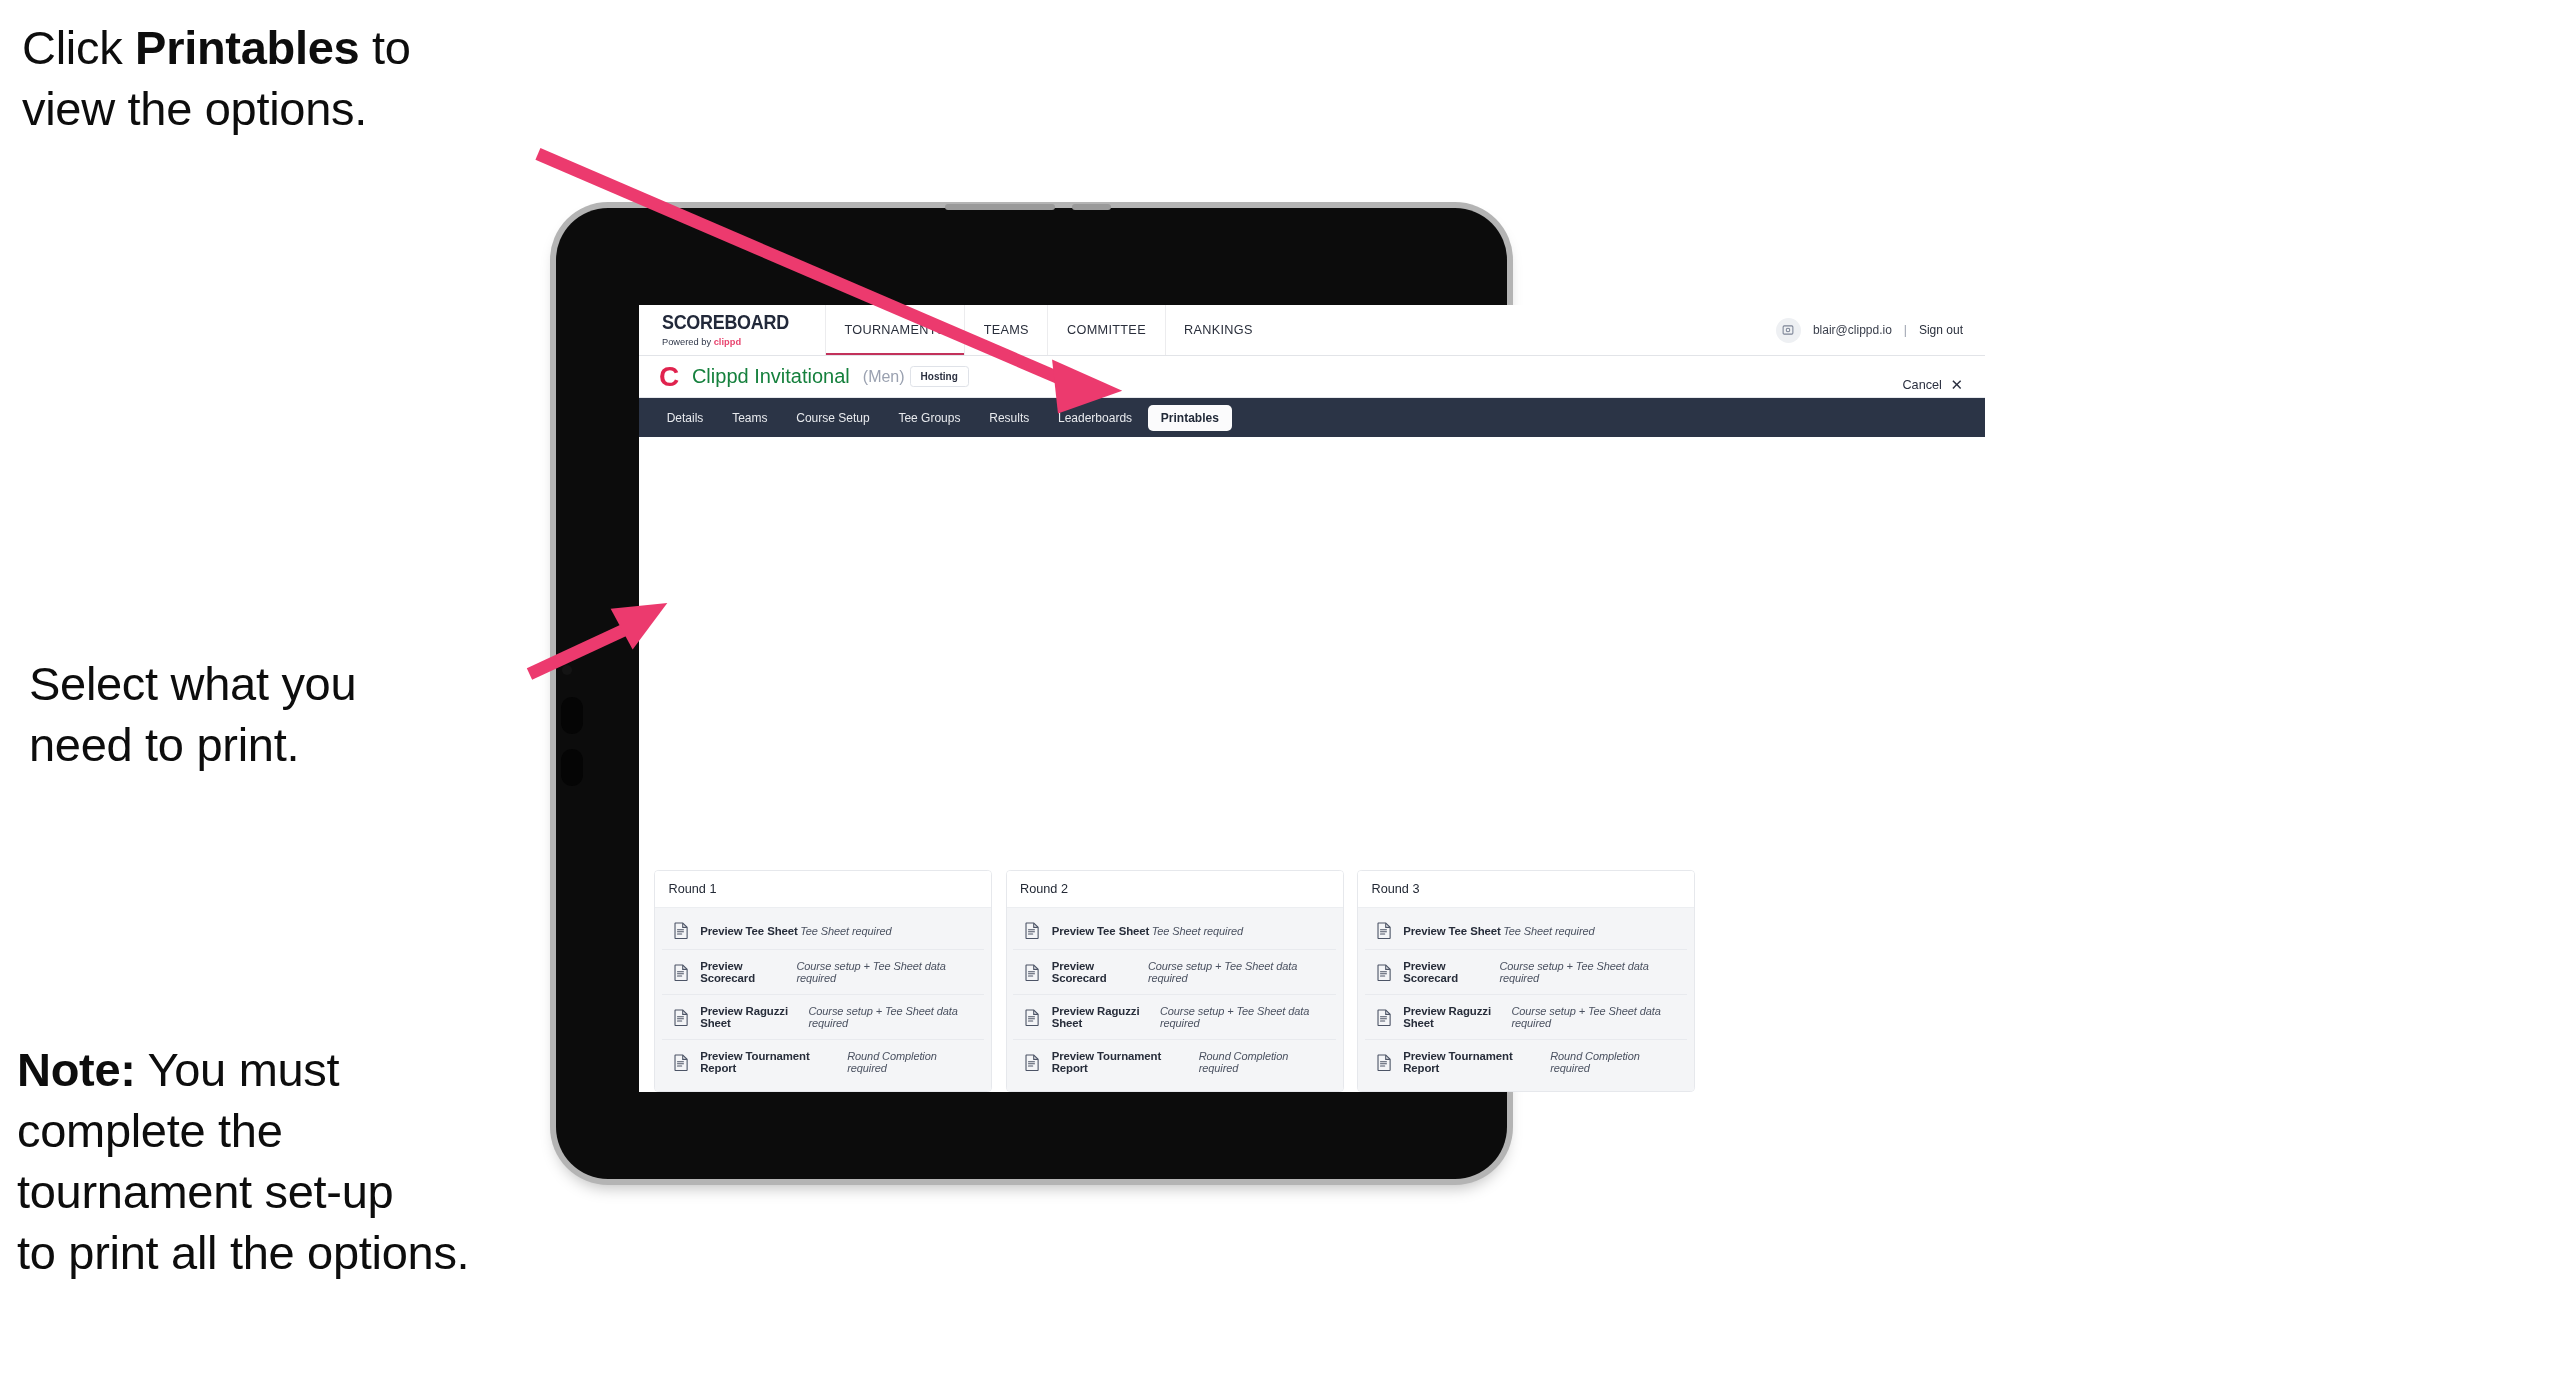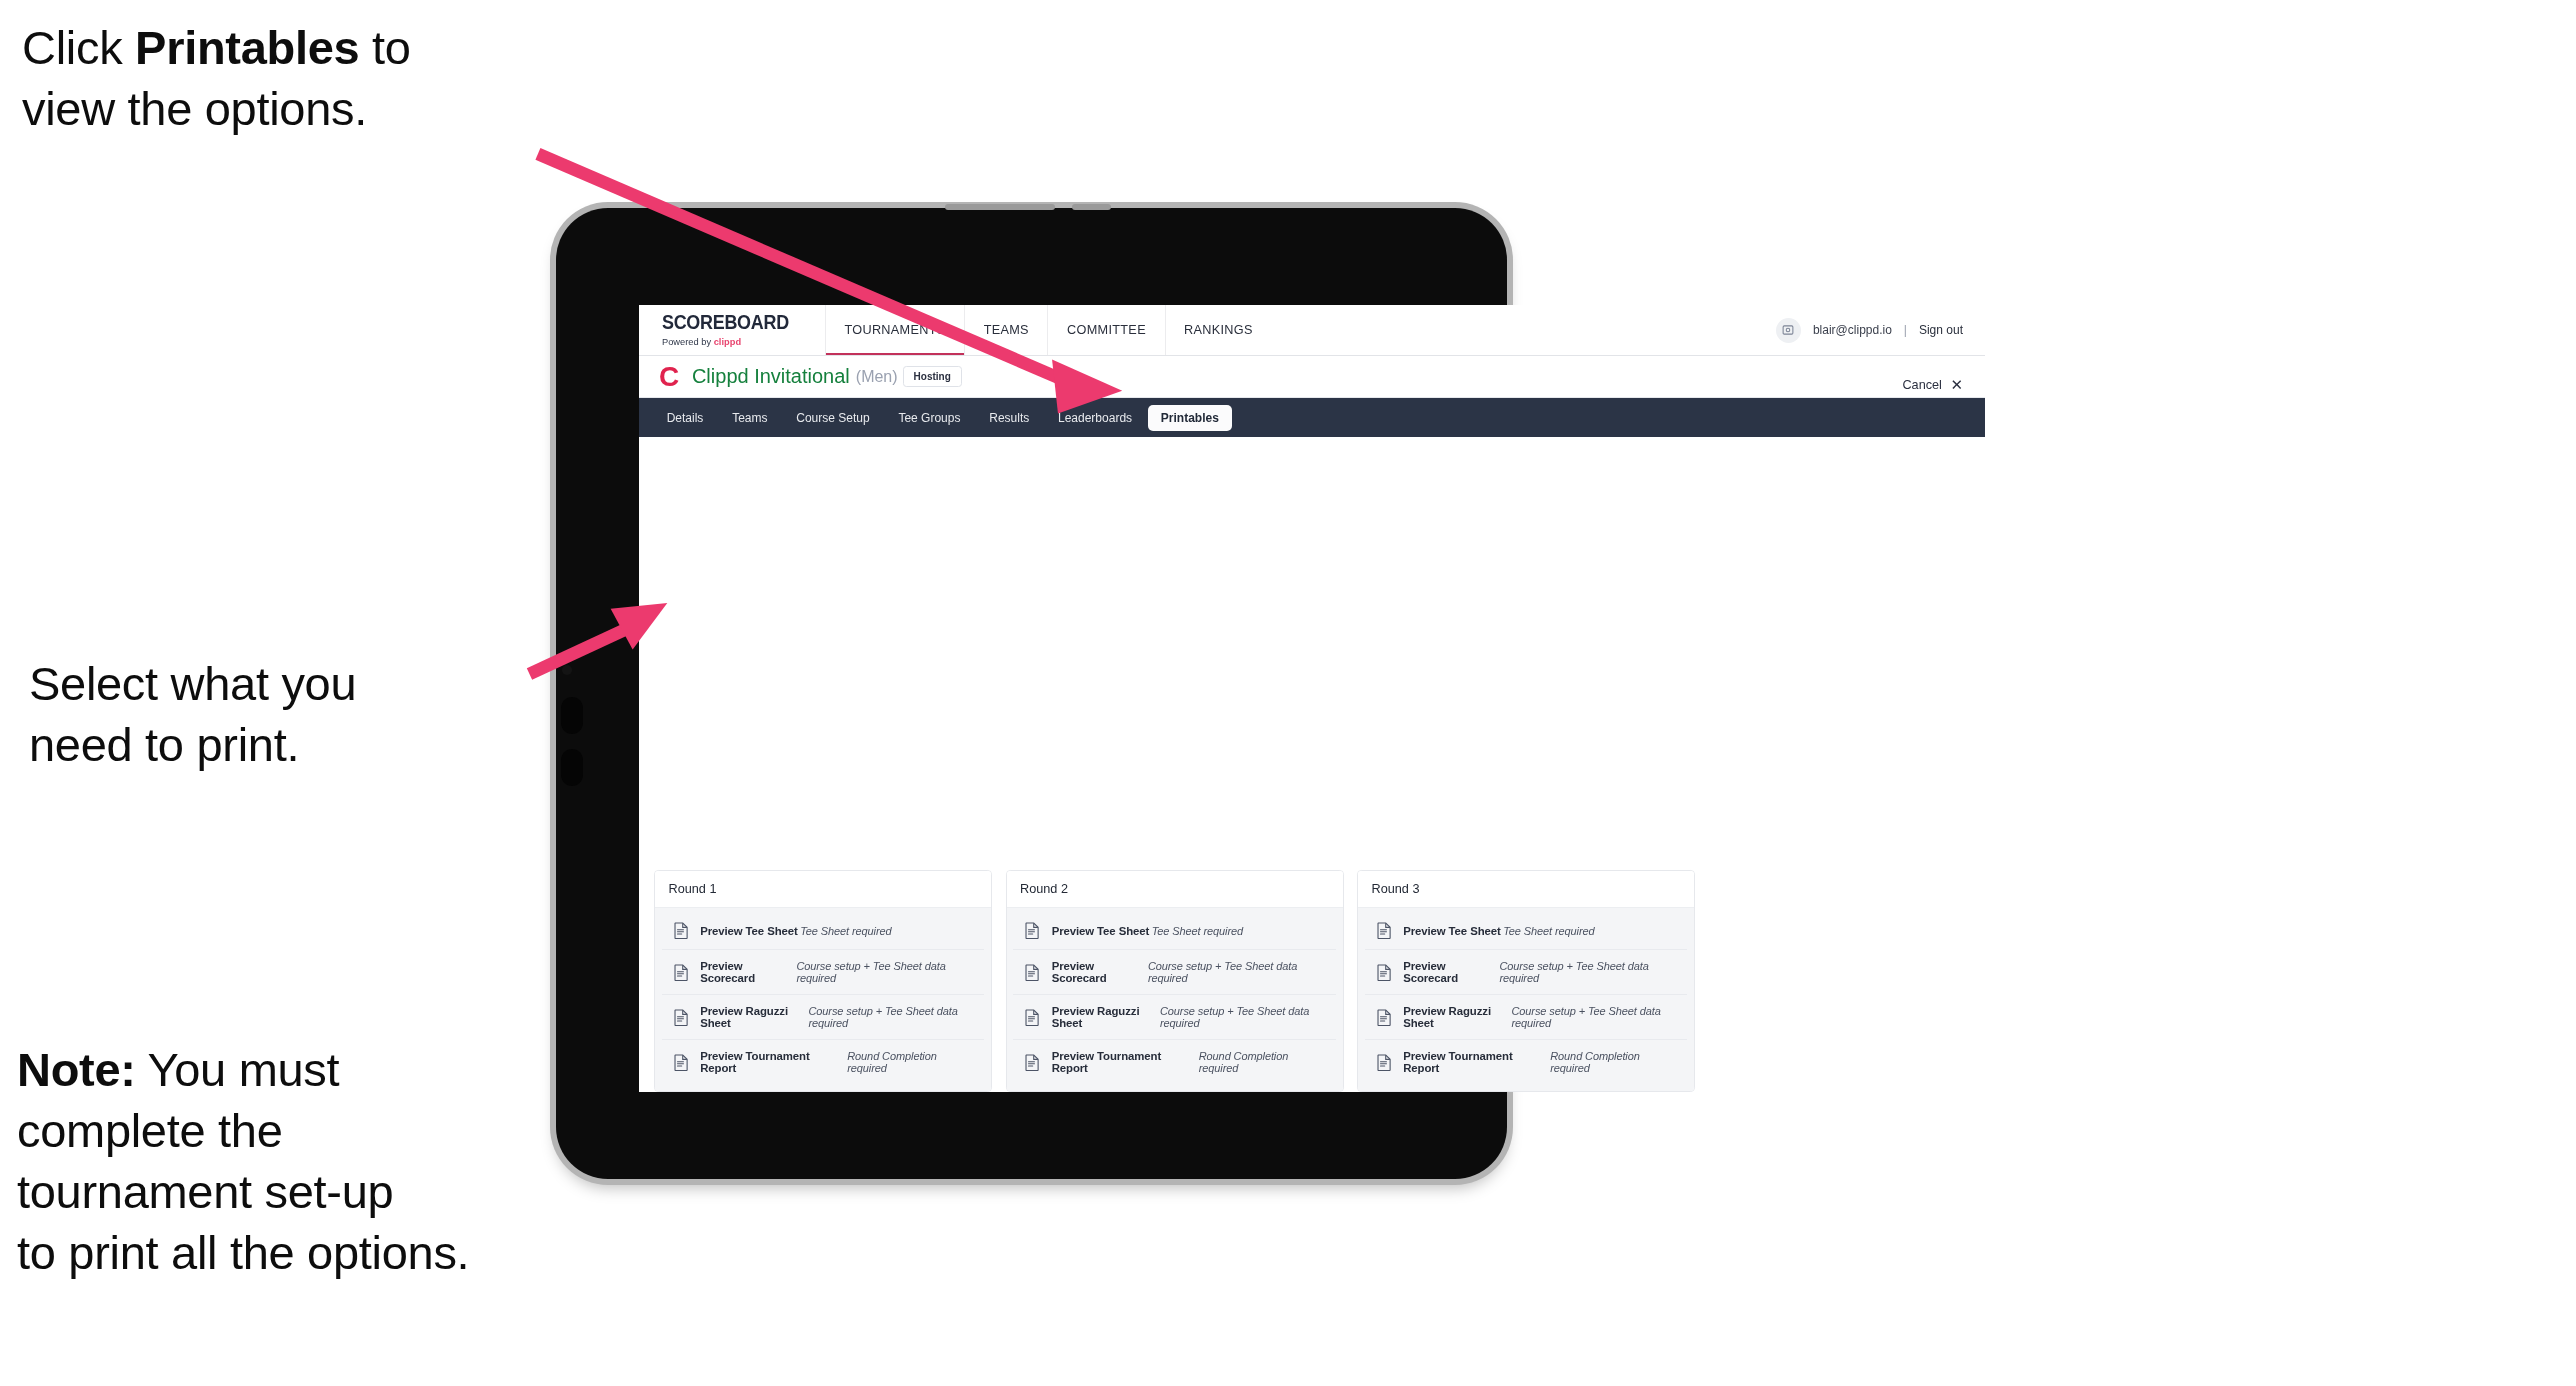--- a/index.html
+++ b/index.html
@@ -109,21 +109,21 @@
   #tbar {
     height: 42px; flex:0 0 42px; display:flex; align-items:center;
     padding: 0 22px 0 20px; border-bottom:0.8px solid #e6e8ec; background:#fff;
   }
   #clippd-c {
     font-family:"Liberation Sans", sans-serif;
     font-weight:800; font-size:28px; color:#e0234e; line-height:1;
     margin-right: 13.5px; letter-spacing:-0.8px;
   }
   #tname { font-size:20px; color:#15803d; font-weight:400; }
-  #tgender { font-size:16px; color:#9aa1b0; margin-left:6px; }
+  #tgender { font-size:16px; color:#9aa1b0; margin-left:13px; }
   #hosting-badge {
     margin-left: 5px; border:0.8px solid #dfe2e8; border-radius:3.4px;
     padding: 4.2px 10px; font-size:10px; font-weight:700; color:#2b3040; background:#fff;
   }
   #cancel-btn {
     margin-left:auto; display:flex; align-items:center; gap:8.5px;
     font-size:12.7px; color:#2b3040; cursor:pointer;margin-top:16px;
   }
   #cancel-x { font-size:15px; line-height:1; }
 

